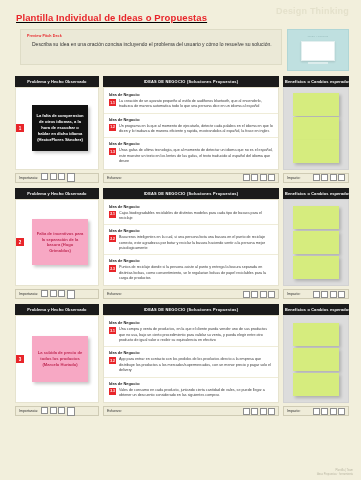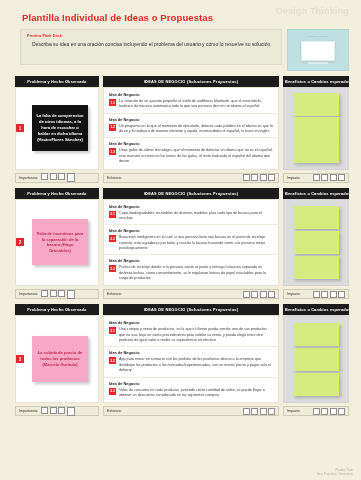--- a/index.html
+++ b/index.html
@@ -6,21 +6,21 @@
   body{
     width:361px;height:480px;
     background:#f2efdc;
     font-family:"Liberation Sans", sans-serif;
     overflow:hidden;
     position:relative;
   }
   .page{position:relative;width:361px;height:480px;box-sizing:border-box;}
 
   
-  .hdr{position:relative;padding:8px 14px 0 22px;}
+  .hdr{position:relative;padding:8px 14px 0 16px;text-decoration:underline;}
   .hdr-title{
     color:#e8252a;font-size:9.5px;font-weight:bold;letter-spacing:.1px;
     margin:4px 0 0 0;
   }
   .brandmark{
     position:absolute;right:12px;top:6px;
     color:#e4e1cb;font-size:9px;font-weight:bold;letter-spacing:.2px;
   }
 
   

